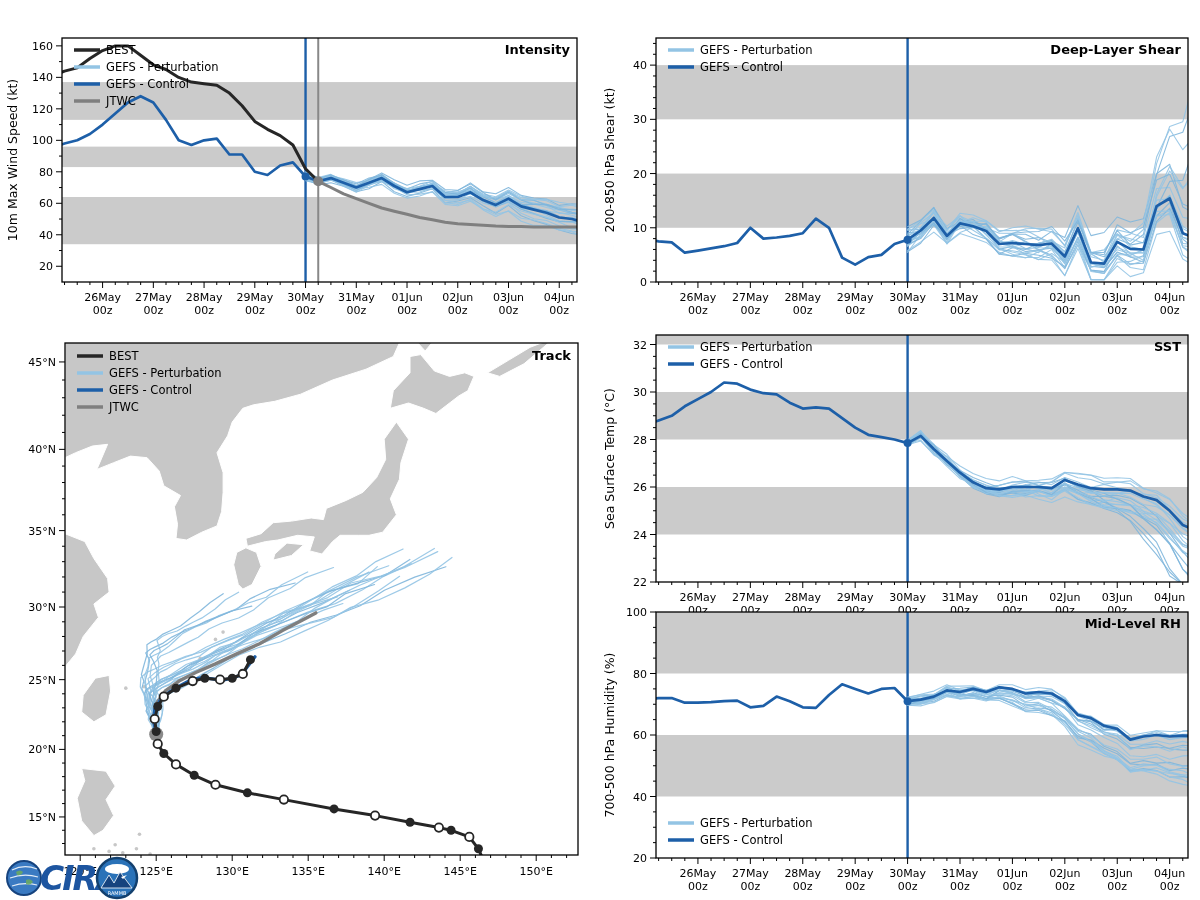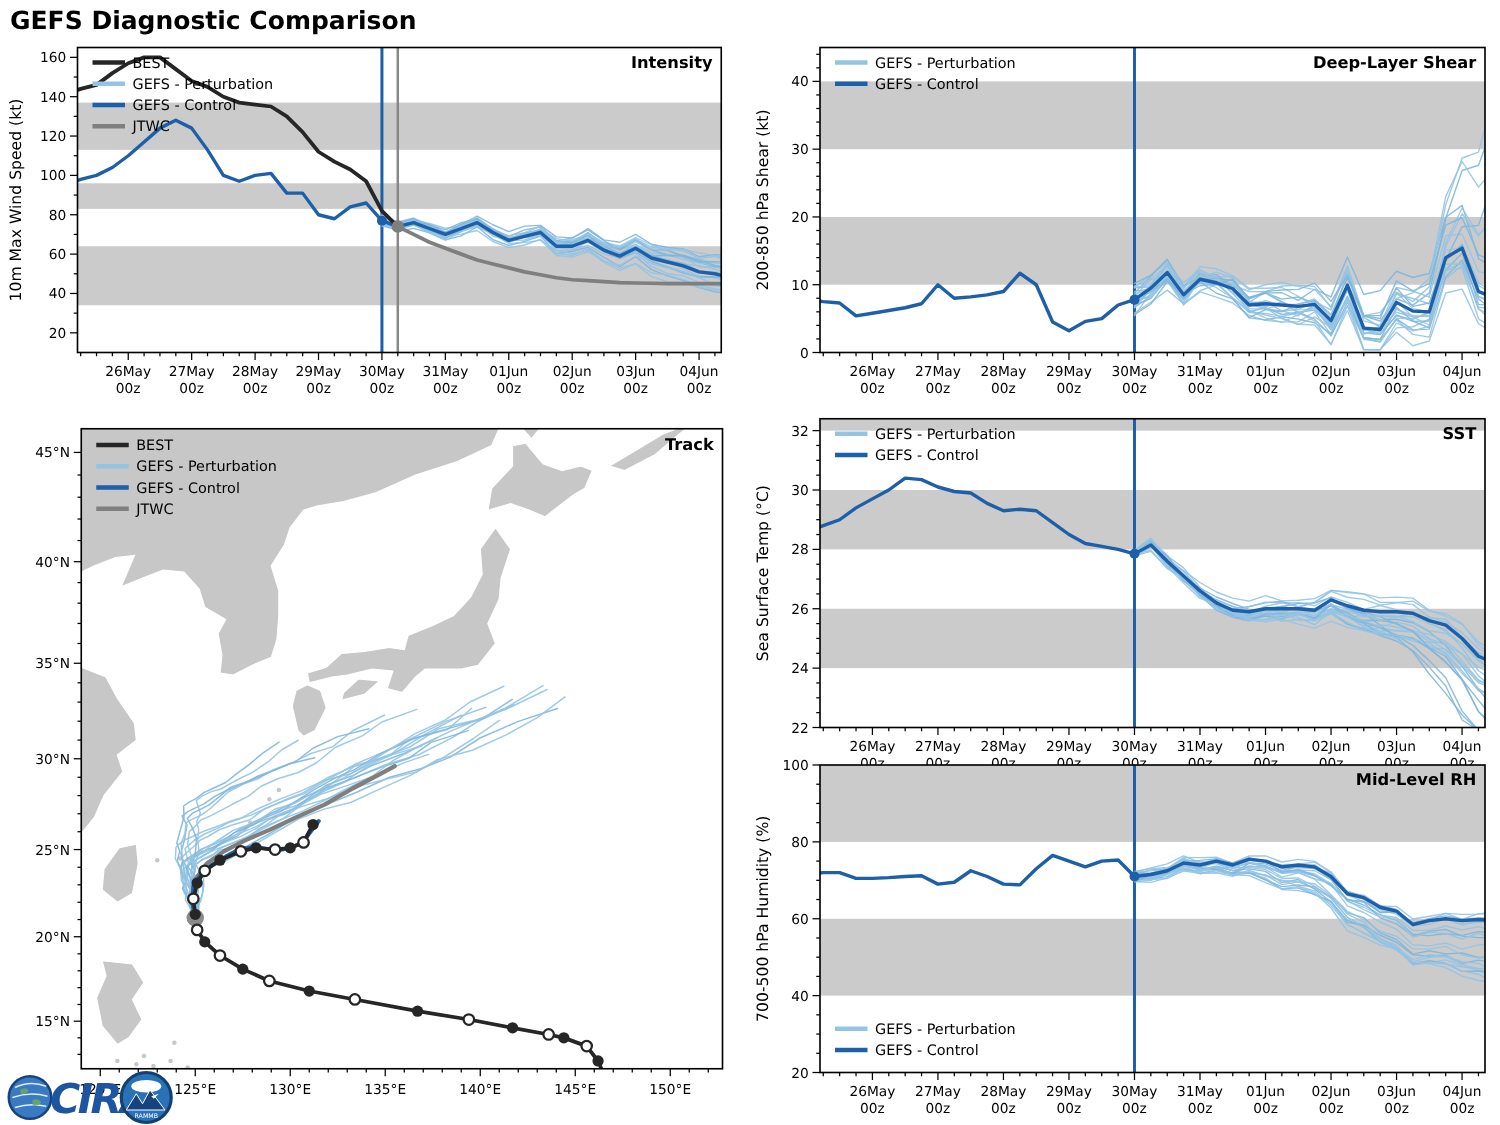--- a/index.html
+++ b/index.html
@@ -6,21 +6,20 @@
   body{font-family:"DejaVu Sans","Liberation Sans",sans-serif;}
   #page{position:relative;width:1200px;height:900px;background:#fff;overflow:hidden;}
   .hdr{position:absolute;top:4px;left:8px;right:10px;display:flex;justify-content:space-between;}
   .hdr .t{font-size:20px;font-weight:bold;color:#000;}
   svg text{font-family:"DejaVu Sans","Liberation Sans",sans-serif;}
 </style>
 </head>
 <body>
 <div id="page">
   <div class="hdr">
-    <span class="t">GEFS Diagnostic Comparison</span>
   </div>
   <svg id="fig" width="1200" height="900" viewBox="0 0 1200 900">
       <g>
         <clipPath id="clip-intensity">
           <rect x="62" y="38" width="515" height="244"></rect>
         </clipPath>
         <rect x="62" y="38" width="515" height="244" fill="#ffffff"></rect>
         <rect x="62" y="196.99354838709678" width="515" height="47.2258064516129" fill="#cbcbcb"></rect>
         <rect x="62" y="146.61935483870968" width="515" height="20.464516129032262" fill="#cbcbcb"></rect>
         <rect x="62" y="82.07741935483872" width="515" height="37.780645161290295" fill="#cbcbcb"></rect>

